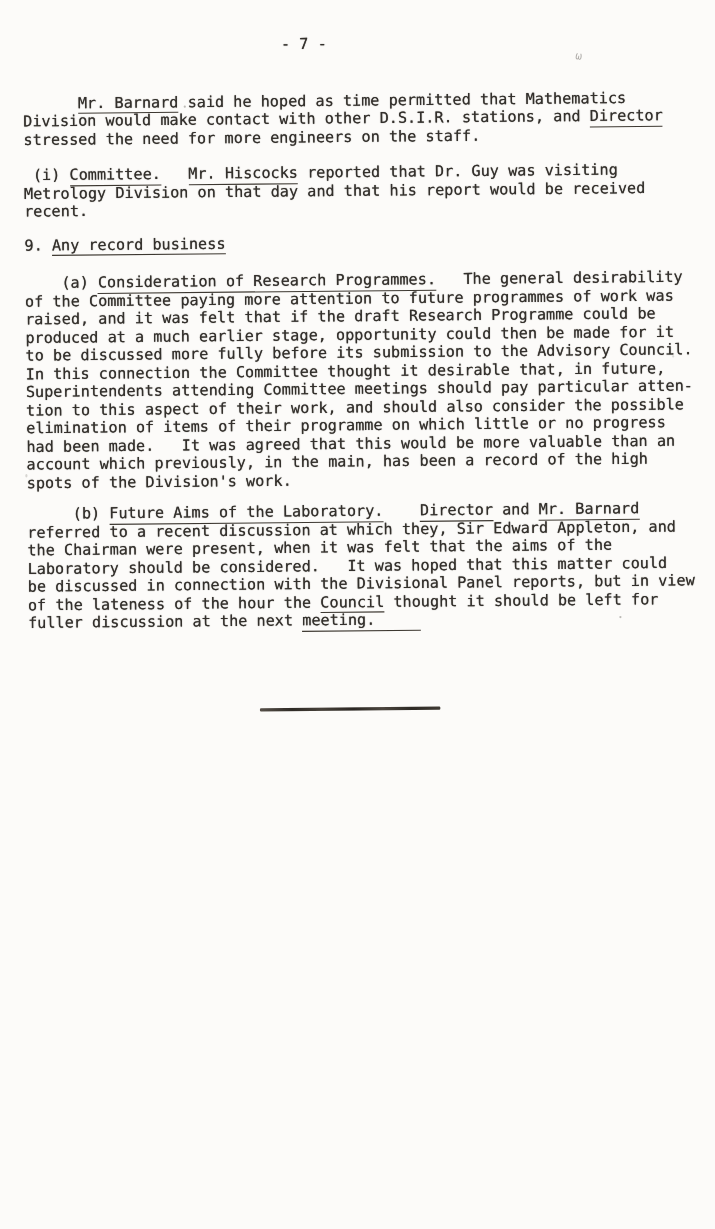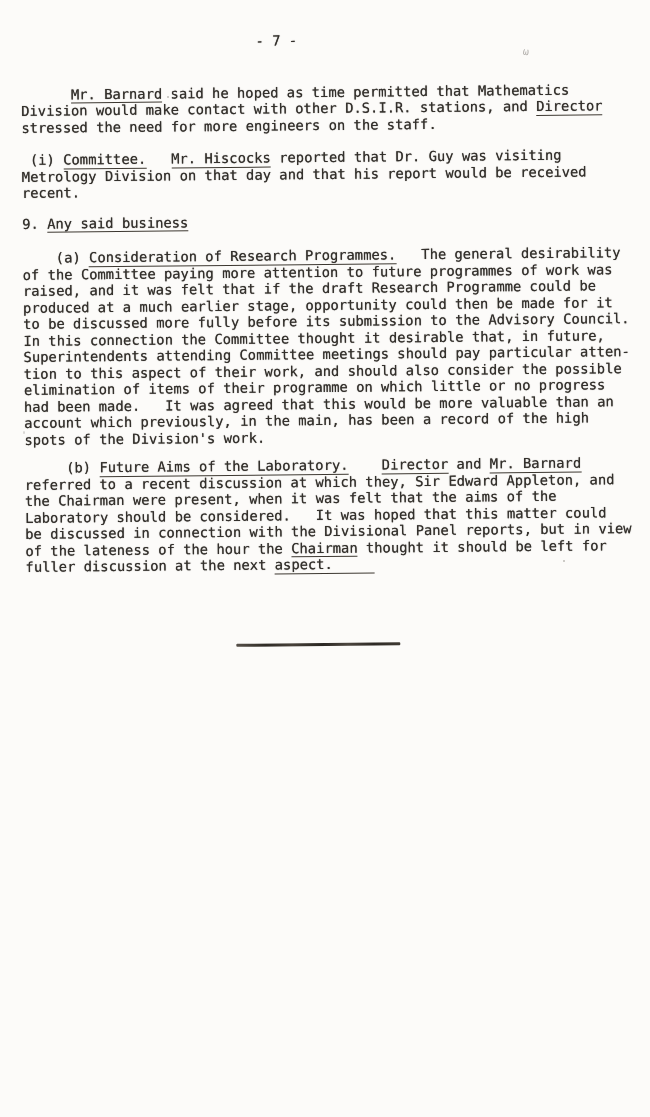--- a/index.html
+++ b/index.html
@@ -78,21 +78,21 @@
           <div class="line"><span>      </span><span class="u">Mr. Barnard</span><span> said he hoped as time permitted that Mathematics</span></div>
           <div class="line"><span>Division would make contact with other D.S.I.R. stations, and </span><span class="u">Director</span></div>
           <div class="line"><span>stressed the need for more engineers on the staff.</span></div>
         </div>
         <div class="block" style="margin-top: 16px;">
           <div class="line"><span> (i) </span><span class="u">Committee.</span><span>   </span><span class="u">Mr. Hiscocks</span><span> reported that Dr. Guy was visiting</span></div>
           <div class="line"><span>Metrology Division on that day and that his report would be received</span></div>
           <div class="line"><span>recent.</span></div>
         </div>
         <div class="block" style="margin-top: 14px;">
-          <div class="line"><span>9. </span><span class="u">Any said business</span></div>
+          <div class="line"><span>9. </span><span class="u">Any record business</span></div>
         </div>
         <div class="block" style="margin-top: 18px;">
           <div class="line"><span>    (a) </span><span class="u">Consideration of Research Programmes.</span><span>   The general desirability</span></div>
           <div class="line"><span>of the Committee paying more attention to future programmes of work was</span></div>
           <div class="line"><span>raised, and it was felt that if the draft Research Programme could be</span></div>
           <div class="line"><span>produced at a much earlier stage, opportunity could then be made for it</span></div>
           <div class="line"><span>to be discussed more fully before its submission to the Advisory Council.</span></div>
           <div class="line"><span>In this connection the Committee thought it desirable that, in future,</span></div>
           <div class="line"><span>Superintendents attending Committee meetings should pay particular atten-</span></div>
           <div class="line"><span>tion to this aspect of their work, and should also consider the possible</span></div>
@@ -100,22 +100,22 @@
           <div class="line"><span>had been made.   It was agreed that this would be more valuable than an</span></div>
           <div class="line"><span>account which previously, in the main, has been a record of the high</span></div>
           <div class="line"><span>spots of the Division's work.</span></div>
         </div>
         <div class="block" style="margin-top: 12px;">
           <div class="line"><span>     (b) </span><span class="u">Future Aims of the Laboratory.</span><span>    </span><span class="u">Director</span><span> and </span><span class="u">Mr. Barnard</span></div>
           <div class="line"><span>referred to a recent discussion at which they, Sir Edward Appleton, and</span></div>
           <div class="line"><span>the Chairman were present, when it was felt that the aims of the</span></div>
           <div class="line"><span>Laboratory should be considered.   It was hoped that this matter could</span></div>
           <div class="line"><span>be discussed in connection with the Divisional Panel reports, but in view</span></div>
-          <div class="line"><span>of the lateness of the hour the </span><span class="u">Chairman</span><span> thought it should be left for</span></div>
-          <div class="line"><span>fuller discussion at the next </span><span class="u">aspect.     </span></div>
+          <div class="line"><span>of the lateness of the hour the </span><span class="u">Council</span><span> thought it should be left for</span></div>
+          <div class="line"><span>fuller discussion at the next </span><span class="u">meeting.     </span></div>
         </div>
         <div class="block rule-block" style="margin-top: 70px;"></div>
       </div>
   </div>
   <div class="stray-mark">ω</div>
   <div class="speck speck-1"></div>
   <div class="speck speck-2"></div>
   <div class="speck speck-3"></div>
   <div class="speck speck-4"></div>
 </div>

